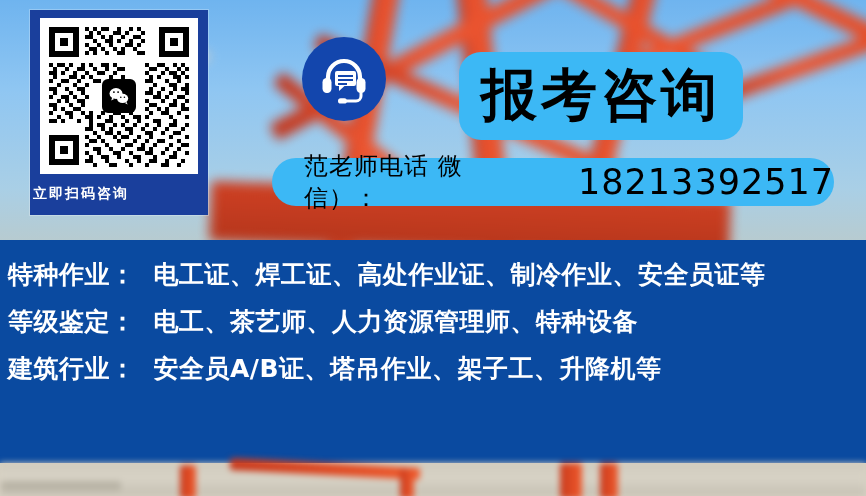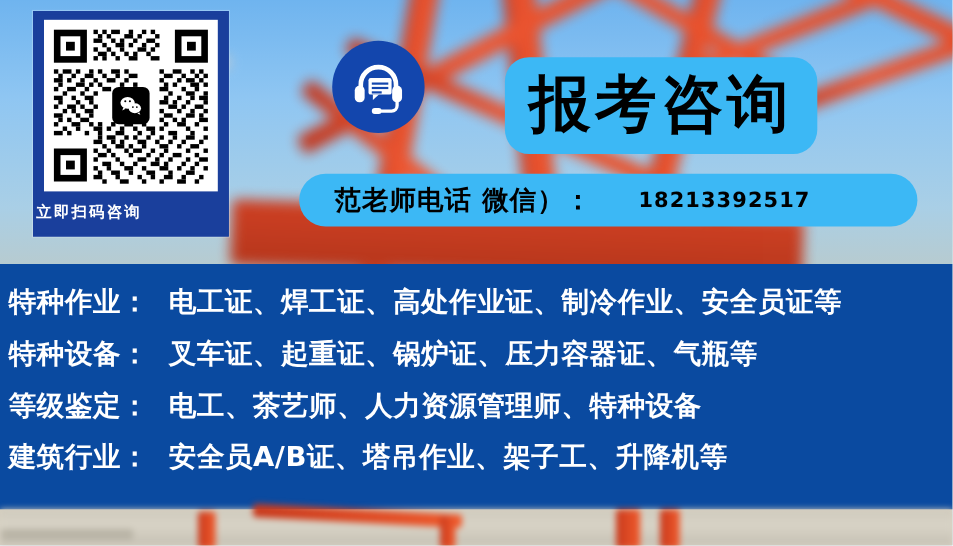--- a/index.html
+++ b/index.html
@@ -168,29 +168,29 @@
     left: 272px;
     top: 158px;
     width: 562px;
     height: 48px;
     background: #3cb8f5;
     border-radius: 24px;
     display: flex;
     align-items: center;
     color: #000000;
     font-size: 24px;
-    font-weight: bold;
+    font-weight: normal;
   }
   .phone-label {
     padding-left: 32px;
     letter-spacing: 1px;
   }
   .phone-number {
     padding-left: 42px;
-    font-size: 19px;
+    font-size: 35px;
     letter-spacing: 1px;
     text-align: right;
   }
 
   
   .info-band {
     position: absolute;
     left: 0;
     right: 0;
     top: 240px;
@@ -532,24 +532,20 @@
     <span class="phone-label">范老师电话 微信）：</span>
     <span class="phone-number">18213392517</span>
   </div>
 
   <div class="info-band">
     <div class="info-row">
       <span class="info-label">特种作业：</span>
       <span class="info-value">电工证、焊工证、高处作业证、制冷作业、安全员证等</span>
     </div>
     <div class="info-row">
-      <span class="info-label">特种设备：</span>
-      <span class="info-value">叉车证、起重证、锅炉证、压力容器证、气瓶等</span>
-    </div>
-    <div class="info-row">
       <span class="info-label">等级鉴定：</span>
       <span class="info-value">电工、茶艺师、人力资源管理师、特种设备</span>
     </div>
     <div class="info-row">
       <span class="info-label">建筑行业：</span>
       <span class="info-value">安全员A/B证、塔吊作业、架子工、升降机等</span>
     </div>
   </div>
 
   <div class="bottom-strip">

